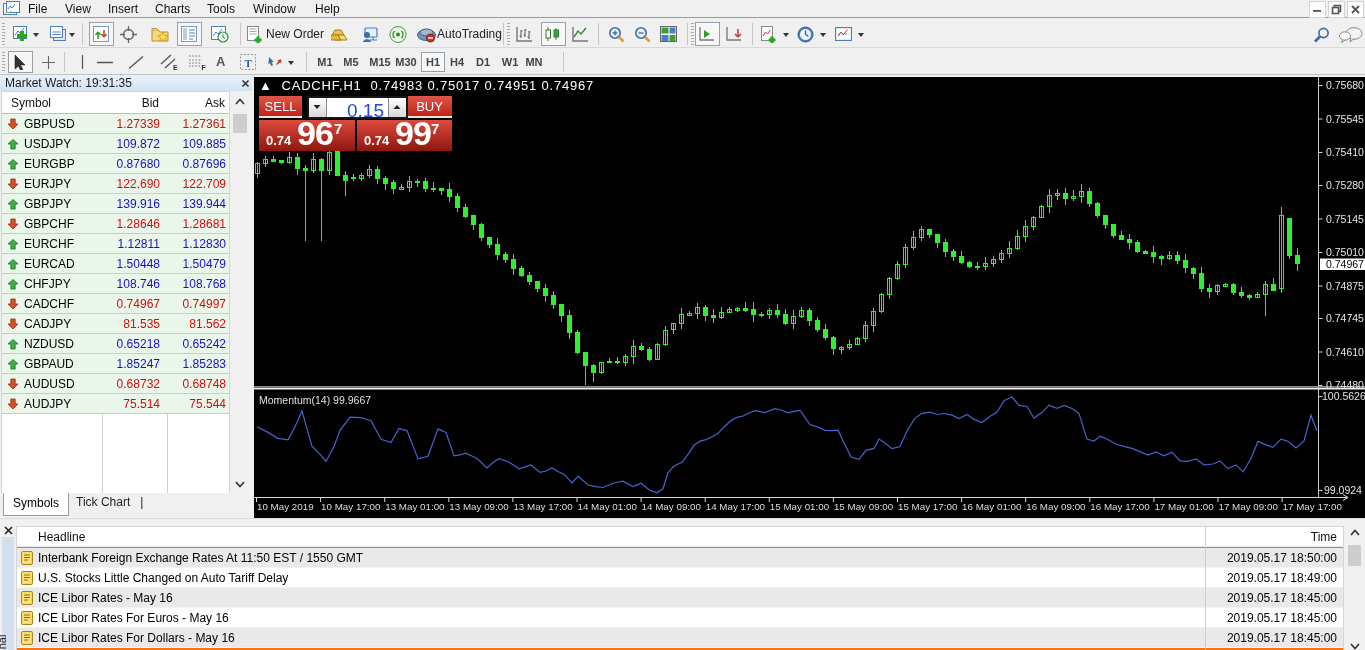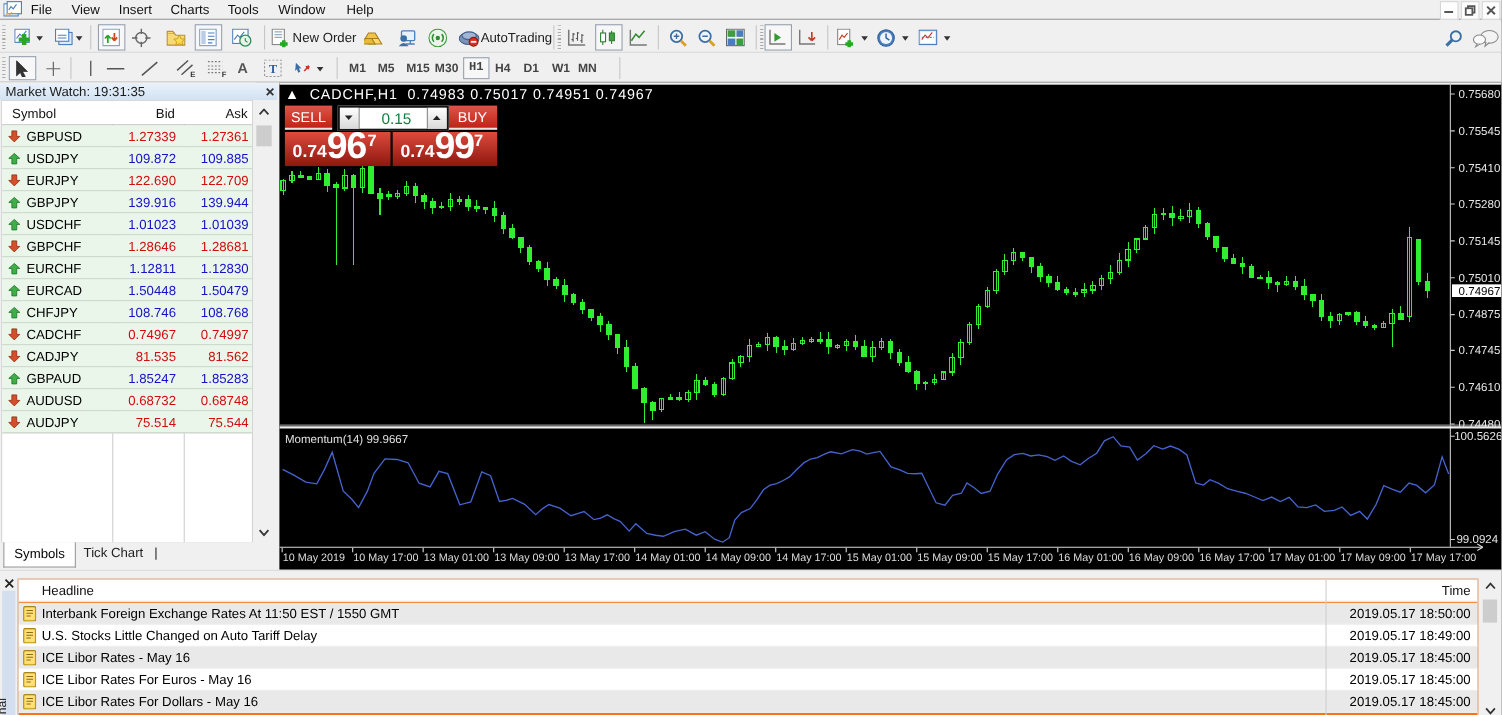--- a/index.html
+++ b/index.html
@@ -15,21 +15,21 @@
   border:1px solid #d5d5d5; color:#444; font-size:10px; text-align:center; line-height:15px; }
 
 
 #tb1 { position:absolute; left:0; top:20px; width:1365px; height:28px; background:#f0f0f0;
   border-bottom:1px solid #d9d9d9; }
 #tb2 { position:absolute; left:0; top:49px; width:1365px; height:26px; background:#f0f0f0;
   border-bottom:1px solid #c2c2c2; }
 .grip { position:absolute; width:3px; background-image:repeating-linear-gradient(#aaa 0 1px,#f0f0f0 1px 3px); }
 .tsep { position:absolute; width:1px; background:#c6c6c6; }
 .tbtn { position:absolute; }
-.pressed { border:1px solid #96a0ad; background:#f7f7f7;font-family:Liberation Mono, monospace; }
+.pressed { border:1px solid #96a0ad; background:#f7f7f7; }
 .tbtxt { position:absolute; font-size:12px; color:#222; }
 .dd { position:absolute; width:0; height:0; border-left:3.5px solid transparent;
   border-right:3.5px solid transparent; border-top:4px solid #333; }
 .tf { position:absolute; top:4px; height:18px; font-size:11px; font-weight:bold;
   color:#444; text-align:center; line-height:18px; }
 
 
 #mw { position:absolute; left:0; top:75px; width:232px; height:443px; background:#f0f0f0; }
 #mwtitle { position:absolute; left:0; top:1px; width:252px; height:15px;
   background:linear-gradient(#e8f1fb,#d2e2f2); font-size:12px; color:#1a1a1a; padding-left:5px; line-height:15px;}
@@ -56,23 +56,23 @@
 .tlt { font-size:9.8px; fill:#dcdcdc; font-family:"Liberation Sans",sans-serif; }
 #ctitle { position:absolute; left:5px; top:3px; color:#fff; font-size:13px; letter-spacing:0.8px; }
 #mlabel { position:absolute; left:5px; top:319px; color:#e0e0e0; font-size:10.5px; }
 
 
 #tpanel { position:absolute; left:5px; top:21px; width:193px; height:55px; }
 .tbtn-red { position:absolute; top:0; height:22px; background:linear-gradient(#e05448,#c02318);
   color:#fff; font-size:13px; text-align:center; line-height:21px; border-bottom:2px solid #f3e3e0;}
 #spin { position:absolute; left:48px; top:0; width:101px; height:23px; border:2px solid #151515; background:#fff; }
 .spbtn { position:absolute; top:0; width:18px; height:19px; background:linear-gradient(#fefefe,#d9d9d9); }
-#spinval { position:absolute; right:32px; top:2px; font-size:14px; color:#15803d; }
+#spinval { position:absolute; right:22px; top:2px; font-size:19px; color:#1d4ed8; }
 .prbox { position:absolute; top:24px; height:31px; background:linear-gradient(#dd4a3c,#8e1710); color:#fff; }
-.pr-sm { position:absolute; left:7px; bottom:3px; font-size:16px; font-weight:bold; }
+.pr-sm { position:absolute; left:7px; bottom:3px; font-size:13px; font-weight:bold; }
 .pr-lg { position:absolute; left:38px; top:-6px; font-size:34px; font-weight:bold; letter-spacing:-1px;}
 .pr-sup { position:absolute; font-size:15px; font-weight:bold; top:0px; }
 
 
 #news { position:absolute; left:0; top:518px; width:1365px; height:132px; background:#f0f0f0; border-top:1px solid #dcdcdc;}
 #newsx { position:absolute; left:3px; top:6px; width:11px; height:11px; }
 #vtab { position:absolute; left:2px; top:18px; width:12px; height:114px; background:#d3dfee; }
 #vtab span { position:absolute; left:-7px; bottom:3px; transform:rotate(-90deg); font-size:11px; color:#222; }
 #ntable { position:absolute; left:16px; top:7px; width:1328px; height:142px; background:#f97316; border:1px solid #d4d4d4; }
 #nhead { position:absolute; left:0; top:0; width:1326px; height:20px; background:#fff; font-size:12px; color:#111;
@@ -347,44 +347,44 @@
 <div class="mwrow">
             <svg class="arr" viewBox="0 0 12 12">
               <path d="M6 1.5 L11 6 L8.2 6 L8.2 11 L3.8 11 L3.8 6 L1 6 Z" fill="#3fae49" stroke="#1f7a28" stroke-width="0.8"></path>
             </svg>
             <span class="sym">USDJPY</span>
             <span class="bid up">109.872</span>
             <span class="ask up">109.885</span>
           </div>
 <div class="mwrow">
             <svg class="arr" viewBox="0 0 12 12">
+              <path d="M6 1.5 L11 6 L8.2 6 L8.2 11 L3.8 11 L3.8 6 L1 6 Z" fill="#3fae49" stroke="#1f7a28" stroke-width="0.8"></path>
+            </svg>
+            <span class="sym">EURGBP</span>
+            <span class="bid up">0.87680</span>
+            <span class="ask up">0.87696</span>
+          </div>
+<div class="mwrow">
+            <svg class="arr" viewBox="0 0 12 12">
               <path d="M6 11 L11 6 L8.2 6 L8.2 1 L3.8 1 L3.8 6 L1 6 Z" fill="#d4502a" stroke="#9c3014" stroke-width="0.8"></path>
             </svg>
             <span class="sym">EURJPY</span>
             <span class="bid dn">122.690</span>
             <span class="ask dn">122.709</span>
           </div>
 <div class="mwrow">
             <svg class="arr" viewBox="0 0 12 12">
               <path d="M6 1.5 L11 6 L8.2 6 L8.2 11 L3.8 11 L3.8 6 L1 6 Z" fill="#3fae49" stroke="#1f7a28" stroke-width="0.8"></path>
             </svg>
             <span class="sym">GBPJPY</span>
             <span class="bid up">139.916</span>
             <span class="ask up">139.944</span>
           </div>
 <div class="mwrow">
             <svg class="arr" viewBox="0 0 12 12">
-              <path d="M6 1.5 L11 6 L8.2 6 L8.2 11 L3.8 11 L3.8 6 L1 6 Z" fill="#3fae49" stroke="#1f7a28" stroke-width="0.8"></path>
-            </svg>
-            <span class="sym">USDCHF</span>
-            <span class="bid up">1.01023</span>
-            <span class="ask up">1.01039</span>
-          </div>
-<div class="mwrow">
-            <svg class="arr" viewBox="0 0 12 12">
               <path d="M6 11 L11 6 L8.2 6 L8.2 1 L3.8 1 L3.8 6 L1 6 Z" fill="#d4502a" stroke="#9c3014" stroke-width="0.8"></path>
             </svg>
             <span class="sym">GBPCHF</span>
             <span class="bid dn">1.28646</span>
             <span class="ask dn">1.28681</span>
           </div>
 <div class="mwrow">
             <svg class="arr" viewBox="0 0 12 12">
               <path d="M6 1.5 L11 6 L8.2 6 L8.2 11 L3.8 11 L3.8 6 L1 6 Z" fill="#3fae49" stroke="#1f7a28" stroke-width="0.8"></path>
             </svg>
@@ -416,20 +416,28 @@
             <span class="bid dn">0.74967</span>
             <span class="ask dn">0.74997</span>
           </div>
 <div class="mwrow">
             <svg class="arr" viewBox="0 0 12 12">
               <path d="M6 11 L11 6 L8.2 6 L8.2 1 L3.8 1 L3.8 6 L1 6 Z" fill="#d4502a" stroke="#9c3014" stroke-width="0.8"></path>
             </svg>
             <span class="sym">CADJPY</span>
             <span class="bid dn">81.535</span>
             <span class="ask dn">81.562</span>
+          </div>
+<div class="mwrow">
+            <svg class="arr" viewBox="0 0 12 12">
+              <path d="M6 1.5 L11 6 L8.2 6 L8.2 11 L3.8 11 L3.8 6 L1 6 Z" fill="#3fae49" stroke="#1f7a28" stroke-width="0.8"></path>
+            </svg>
+            <span class="sym">NZDUSD</span>
+            <span class="bid up">0.65218</span>
+            <span class="ask up">0.65242</span>
           </div>
 <div class="mwrow">
             <svg class="arr" viewBox="0 0 12 12">
               <path d="M6 1.5 L11 6 L8.2 6 L8.2 11 L3.8 11 L3.8 6 L1 6 Z" fill="#3fae49" stroke="#1f7a28" stroke-width="0.8"></path>
             </svg>
             <span class="sym">GBPAUD</span>
             <span class="bid up">1.85247</span>
             <span class="ask up">1.85283</span>
           </div>
 <div class="mwrow">

